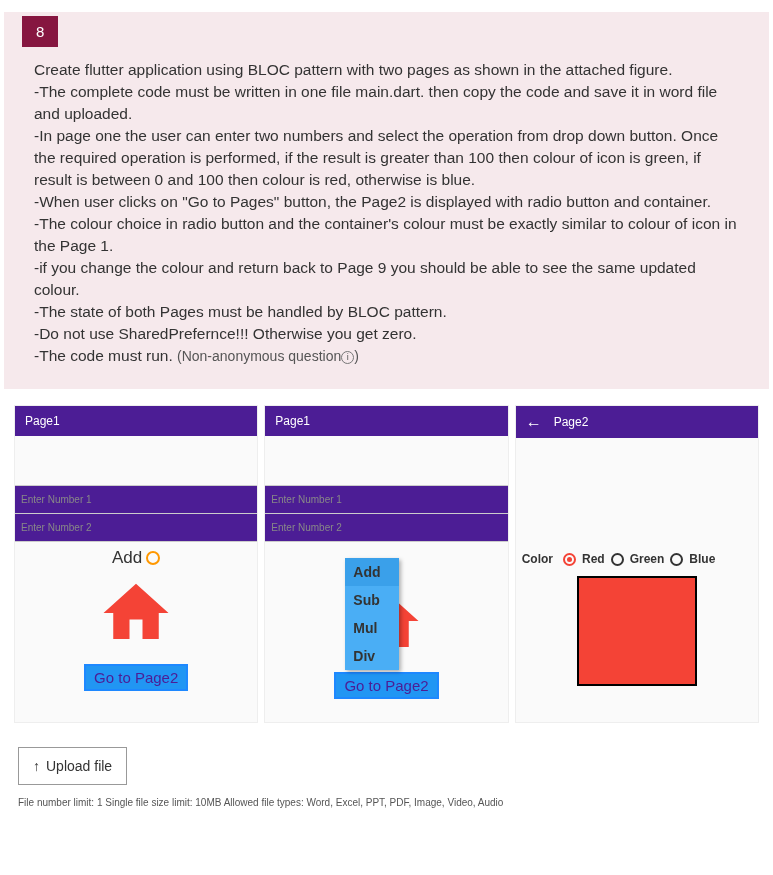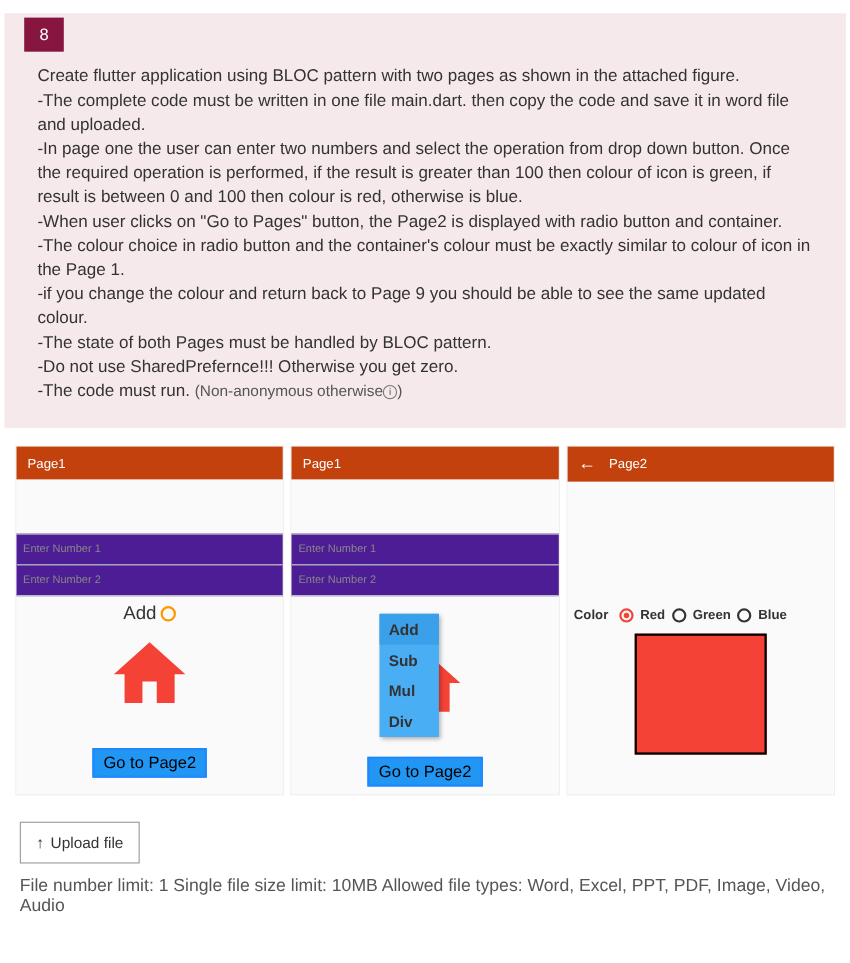--- a/index.html
+++ b/index.html
@@ -53,25 +53,26 @@
   .phone {
     flex:1;
     display:flex;
     flex-direction:column;
     border:1px solid #eee;
     background:#fafafa;
     height:318px;
     position:relative;
   }
   .appbar{
-    background:#c2410c;
+    background:#4c1d95;
     color:#fff;
     font-size:12px;
     padding:8px 10px;
     display:flex;
+    align-items:center;
     gap:12px;
   }
   .appbar .back{font-size:16px;line-height:1;}
   .phone-body{
     flex:1;
     background:#fafafa;
     display:flex;
     flex-direction:column;
     align-items:center;
     position:relative;
@@ -92,23 +93,23 @@
     display:flex;align-items:center;gap:4px;
     font-size:17px;font-weight:500;margin-top:6px;
   }
   .chev{
     width:14px;height:14px;border-radius:50%;
     border:2px solid #ff9800;position:relative;display:inline-block;
   }
   .home-icon svg{width:78px;height:78px;display:block;}
   .gobtn{
     border:2px solid #1e88ff;
-    background:#2196F3;color:#000000;
+    background:#2196F3;color:#4c1d95;
     font-size:15px;font-weight:500;
-    padding:3px 8px;margin-top:28px;
+    padding:3px 8px;margin-top:12px;
   }
   .dropdown{
     position:absolute;
     top:122px;left:80px;
     background:#4aaef5;
     box-shadow:2px 2px 4px rgba(0,0,0,.3);
     width:54px;
     display:flex;flex-direction:column;
     font-size:14px;font-weight:600;
   }
@@ -137,42 +138,42 @@
     margin-top:10px;
   }
   
   .upload-btn{
     display:inline-flex;align-items:center;gap:6px;
     border:1px solid #999;background:#fff;color:#333;
     padding:10px 14px;font-size:14px;margin:18px 0 12px 14px;
     cursor:pointer;
   }
   .limits{
-    font-size:16px;color:#555;padding-left:14px;
+    font-size:10px;color:#555;padding-left:14px;
   }
 </style>
 </head>
 <body>
 
 
 
 
 <div class="question-block">
   <div class="qnum">8</div>
   <div class="qtext">
     <div>Create flutter application using BLOC pattern with two pages as shown in the attached figure.</div>
     <div>-The complete code must be written in one file main.dart. then copy the code and save it in word file and uploaded.</div>
     <div>-In page one the user can enter two numbers and select the operation from drop down button. Once the required operation is performed, if the result is greater than 100 then colour of icon is green, if result is between 0 and 100 then colour is red, otherwise is blue.</div>
     <div>-When user clicks on "Go to Pages" button, the Page2 is displayed with radio button and container.</div>
     <div>-The colour choice in radio button and the container's colour must be exactly similar to colour of icon in the Page 1.</div>
     <div>-if you change the colour and return back to Page 9 you should be able to see the same updated colour.</div>
     <div>-The state of both Pages must be handled by BLOC pattern.</div>
     <div>-Do not use SharedPrefernce!!! Otherwise you get zero.</div>
     <div>
-      <span>-The code must run. </span><span class="nonanon"><span>(Non-anonymous otherwise</span><span class="circ-i">i</span><span>)</span></span>
+      <span>-The code must run. </span><span class="nonanon"><span>(Non-anonymous question</span><span class="circ-i">i</span><span>)</span></span>
     </div>
   </div>
 </div>
 
 
 <div class="shots">
 
   <div class="phone">
     <div class="appbar">
       <span>Page1</span>

